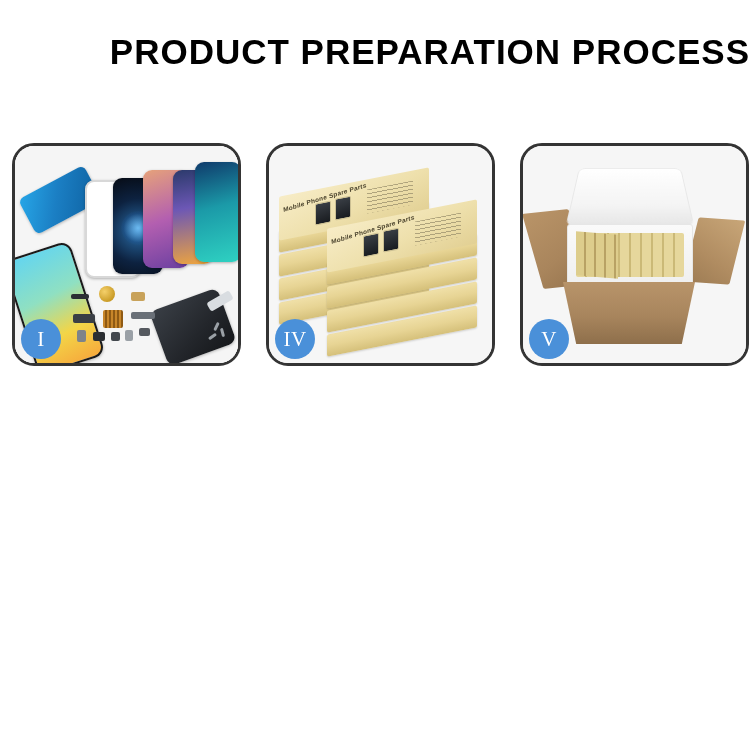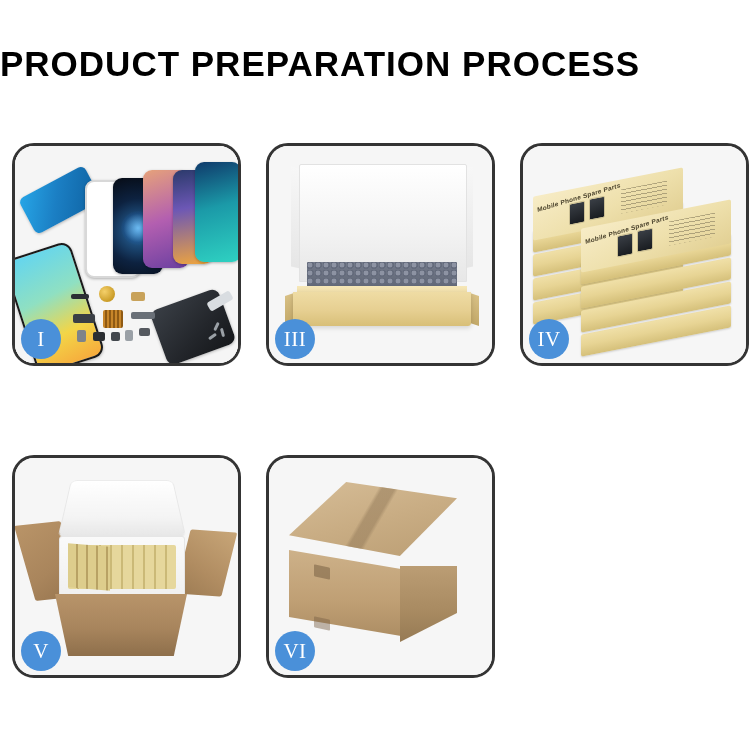--- a/index.html
+++ b/index.html
@@ -17,22 +17,21 @@
     width: 750px;
     height: 750px;
     background: #ffffff;
   }
 
   
   .header {
     position: absolute;
     top: 0; left: 0;
     width: 750px;
-    text-align: left;
-    margin-top: 12px;
+    text-align: right;
   }
   .title {
     margin: 0;
     padding-top: 34px;
     font-family: "Liberation Sans", sans-serif;
     font-size: 35px;
     font-weight: bold;
     letter-spacing: 1.0px;
     color: #000000;
     line-height: 1.0;
@@ -393,33 +392,20 @@
         <div class="part pt-sq4"></div>
         <div class="part pt-sq5"></div>
         <div class="part pt-scr1"></div>
         <div class="part pt-scr2"></div>
         <div class="part pt-scr3"></div>
       </div>
       <div class="badge">I</div>
     </div>
 
 
-    <div class="panel">
-      <div class="photo">
-        <div class="b3-lidflapL"></div>
-        <div class="b3-lidflapR"></div>
-        <div class="b3-lid"></div>
-        <div class="b3-foam"></div>
-        <div class="b3-trayL"></div>
-        <div class="b3-trayR"></div>
-        <div class="b3-trayTop"></div>
-        <div class="b3-tray"></div>
-      </div>
-      <div class="badge">III</div>
-    </div>
 
     <div class="panel">
       <div class="photo">
         <div class="stack">
           <div class="sbox o" style="top:128px;"></div>
           <div class="sbox o" style="top:104px;"></div>
           <div class="sbox o" style="top:80px;"></div>
           <div class="sbox o" style="top:56px;"></div>
           <div class="sb-top" style="left:4px; top:22px;">
             <div class="sb-label" style="left:4px; top:6px;">Mobile Phone Spare Parts</div>
@@ -450,26 +436,15 @@
         <div class="c5-foamlid"></div>
         <div class="c5-foambox">
           <div class="c5-inner"></div>
           <div class="c5-inner2"></div>
         </div>
         <div class="c5-body"></div>
       </div>
       <div class="badge">V</div>
     </div>
 
-    <div class="panel">
-      <div class="photo">
-        <div class="c6-top"></div>
-        <div class="c6-tape"></div>
-        <div class="c6-front"></div>
-        <div class="c6-side"></div>
-        <div class="c6-slot1"></div>
-        <div class="c6-slot2"></div>
-      </div>
-      <div class="badge">VI</div>
-    </div>
 
   </div>
 </div>
 
 </body></html>

